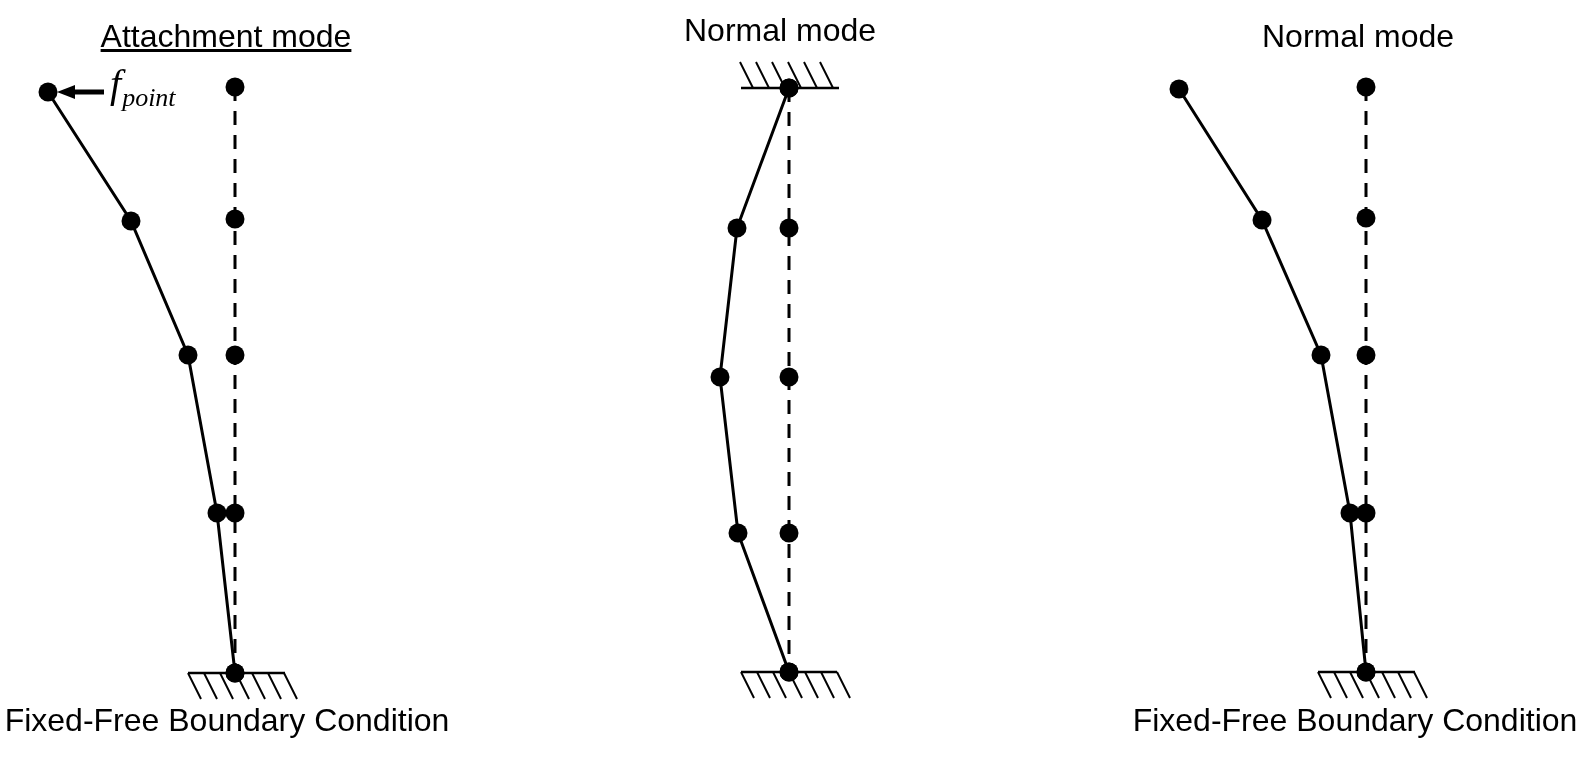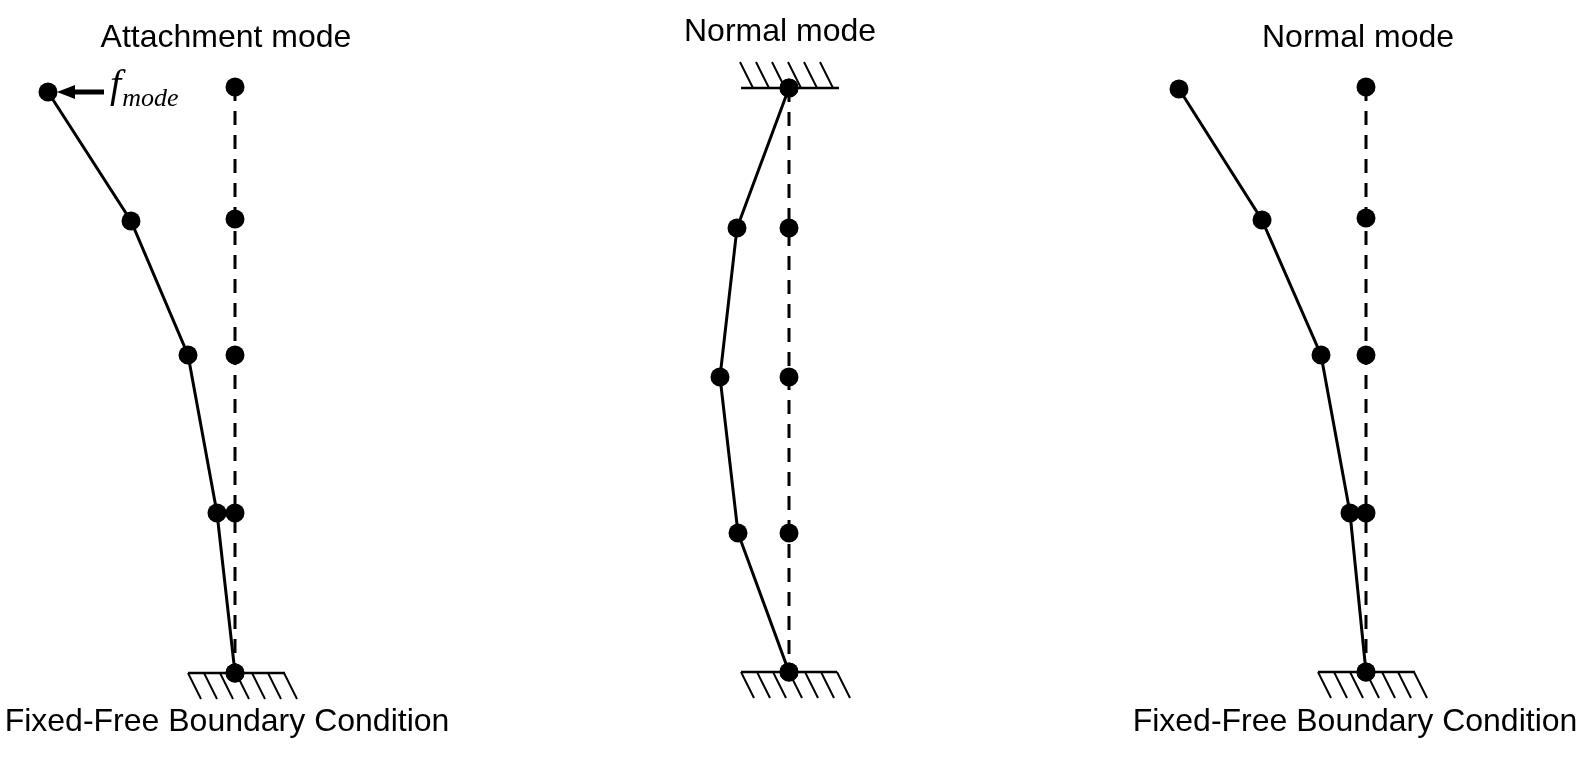--- a/index.html
+++ b/index.html
@@ -43,21 +43,21 @@
     line-height: 1;
     white-space: nowrap;
     color: #000000;
   }
   .force-label .sub {
     font-size: 26px;
     vertical-align: -9px;
     margin-left: 1px;
   }
   
-  .t0 { left: 226px;  top: 19px;  }
+  .t0 { left: 226px;  top: 19px; text-decoration: underline;  }
   .t1 { left: 780px;  top: 13px;  }
   .t2 { left: 1358px; top: 19px;  }
   .b0 { left: 227px;  top: 703px; }
   .b1 { left: 779px;  top: 703px; }
   .b2 { left: 1355px; top: 703px; }
 </style>
 </head>
 <body>
 
 <div class="stage">
@@ -150,15 +150,15 @@
       </g>
     </svg>
 
   <div class="panel-title t0">Attachment mode</div>
   <div class="panel-title t1">Normal mode</div>
   <div class="panel-title t2">Normal mode</div>
 
   <div class="bottom-label b0">Fixed-Free Boundary Condition</div>
   <div class="bottom-label b2">Fixed-Free Boundary Condition</div>
 
-  <div class="force-label"><span>f</span><span class="sub">mode</span></div>
+  <div class="force-label"><span>f</span><span class="sub">point</span></div>
 
 </div>
 
 </body></html>

